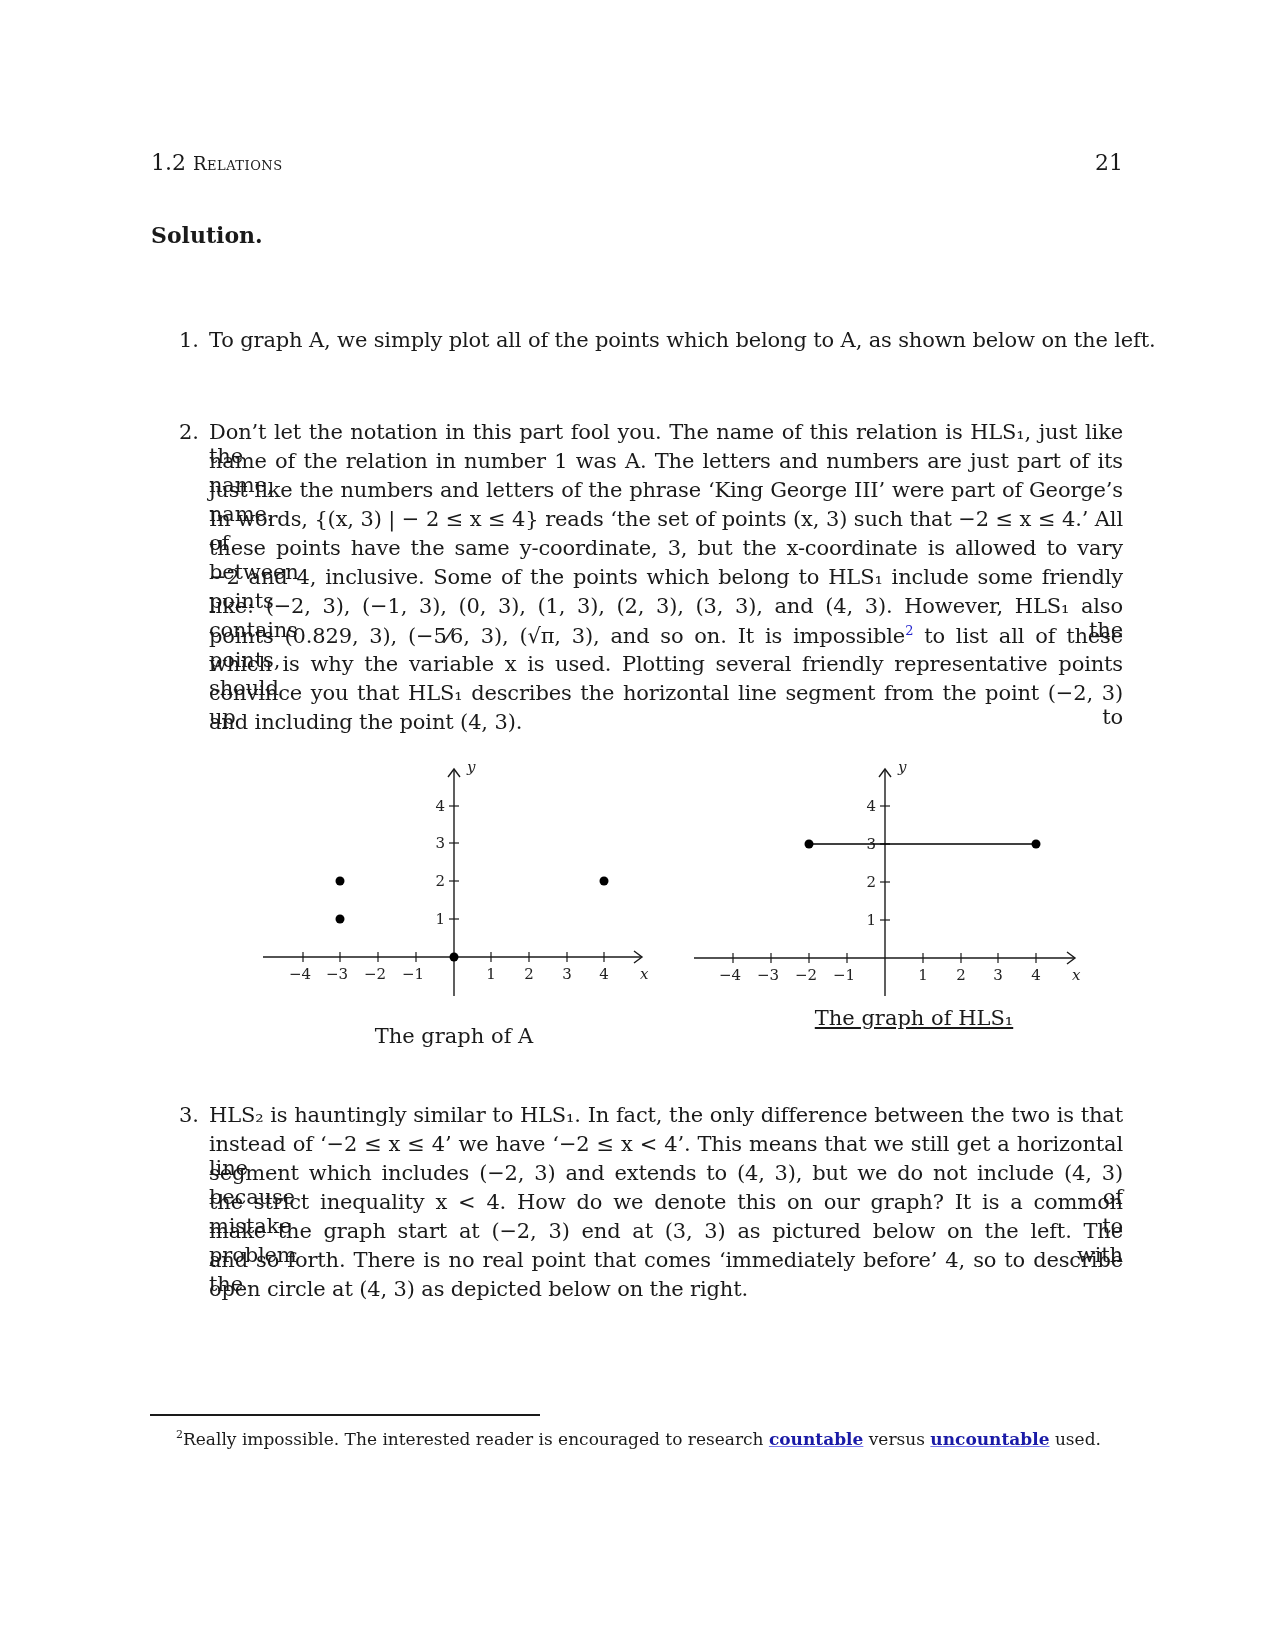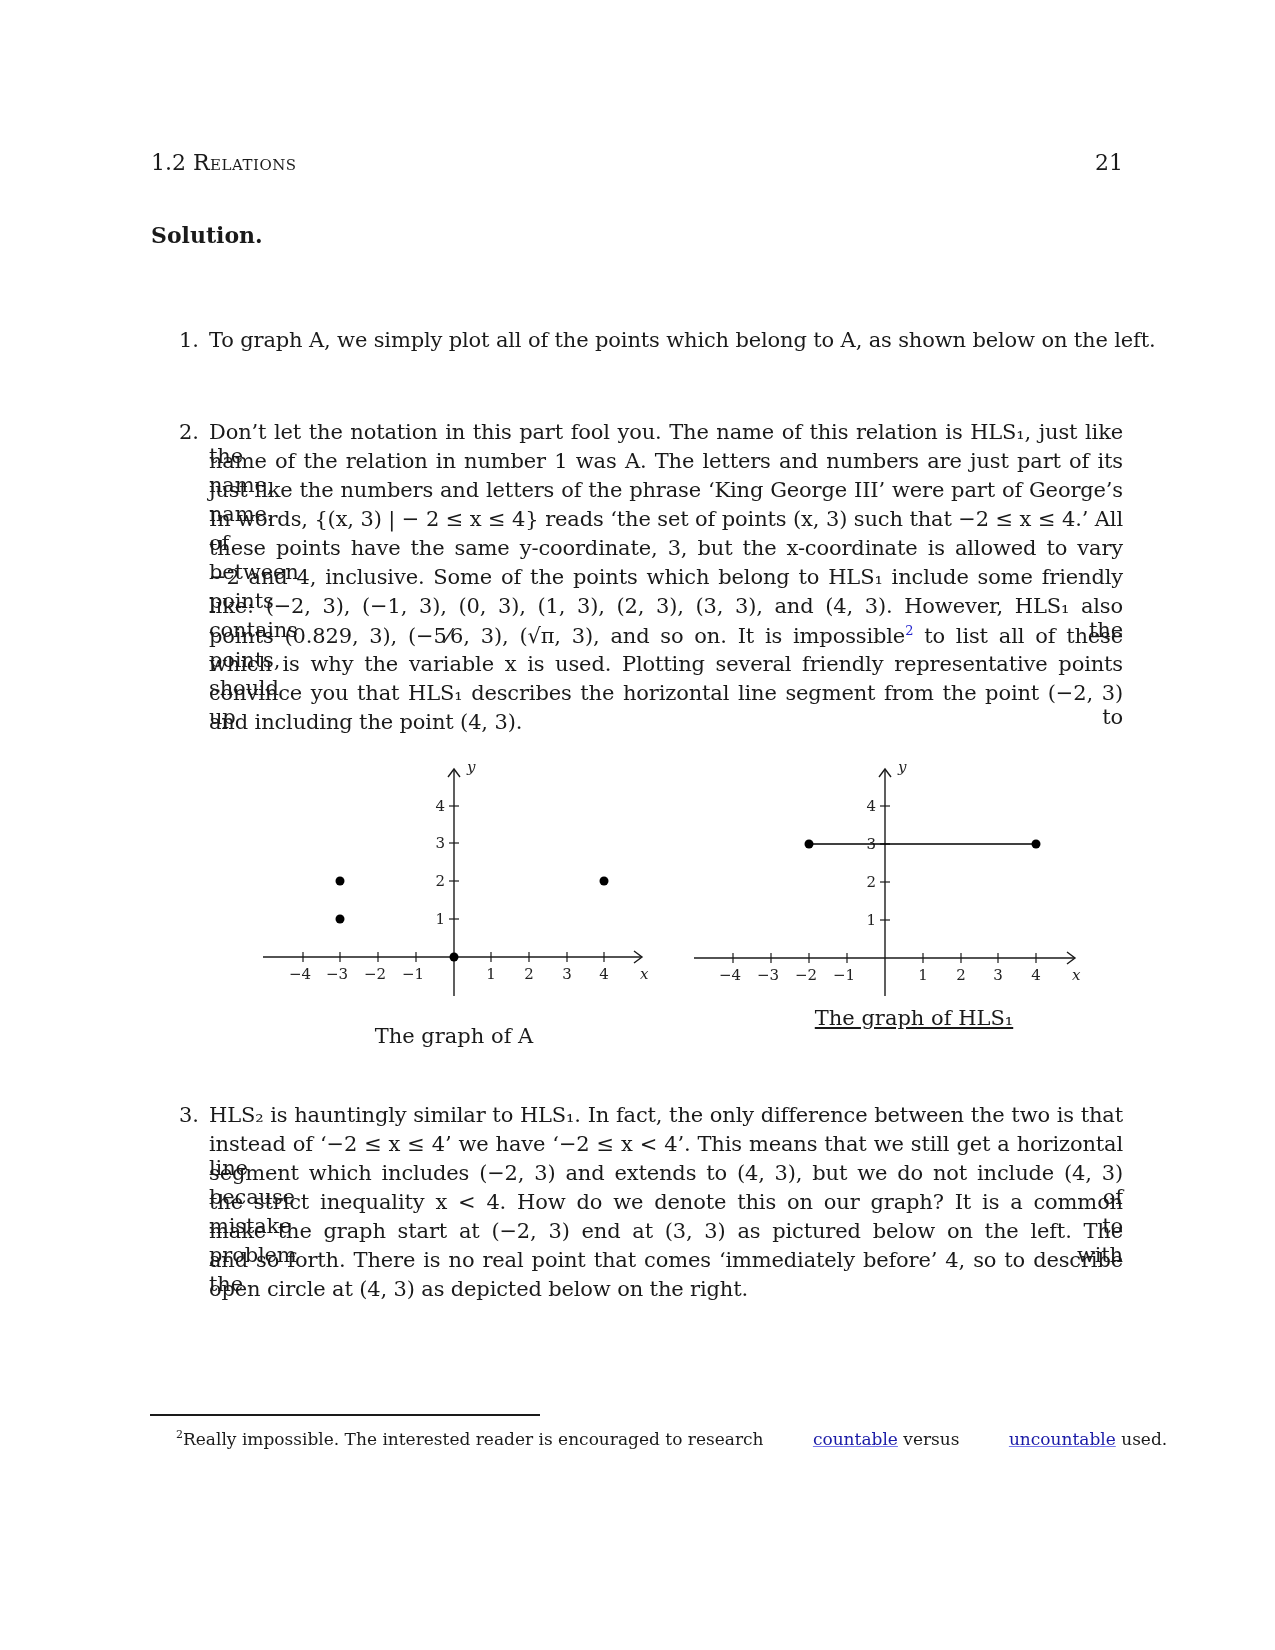--- a/index.html
+++ b/index.html
@@ -1,28 +1,28 @@
 <!DOCTYPE html>
 <html><head>
 <meta charset="utf-8">
 <style>
   html, body { margin: 0; padding: 0; background: #ffffff; }
   body { width: 1275px; height: 1650px; position: relative; overflow: hidden;
          font-family: "DejaVu Serif", "Liberation Serif", serif; color: #1a1a1a; }
   .abs { position: absolute; white-space: nowrap; }
   .hdr { font-size: 22px; }
-  .hdr .sc { font-size: 22px; font-variant: small-caps; letter-spacing: 0.5px; }
+  .hdr .sc { font-size: 18px; font-variant: small-caps; letter-spacing: 0.5px; }
   .solution { font-size: 22px; font-weight: bold; }
   .num { font-size: 21px; }
   .line { font-size: 21px; letter-spacing: -0.15px; }
   .justify { display: block; text-align: justify; text-align-last: justify; white-space: normal; width: 914px; }
   .last { text-align-last: left; }
   .caption { font-size: 21px; text-align: center; }
   .footnote { font-size: 17px; }
-  .footnote a { color: #1a1aa6; font-weight: normal; text-decoration: underline; text-decoration-color: #7777ee; margin-left: 44px; }
+  .footnote a { color: #1a1aa6; font-weight: bold; text-decoration: underline; text-decoration-color: #7777ee; }
   .fnmark { color: #2222cc; font-size: 13px; vertical-align: super; }
   .rule { position: absolute; height: 1.5px; background: #1a1a1a; }
   svg text { font-family: "DejaVu Serif", "Liberation Serif", serif; fill: #222; }
   svg .lbl { font-style: italic; }
 </style>
 </head>
 <body>
 
 <div class="abs hdr" style="left:151px; top:150px;">
   <span>1.2</span>

